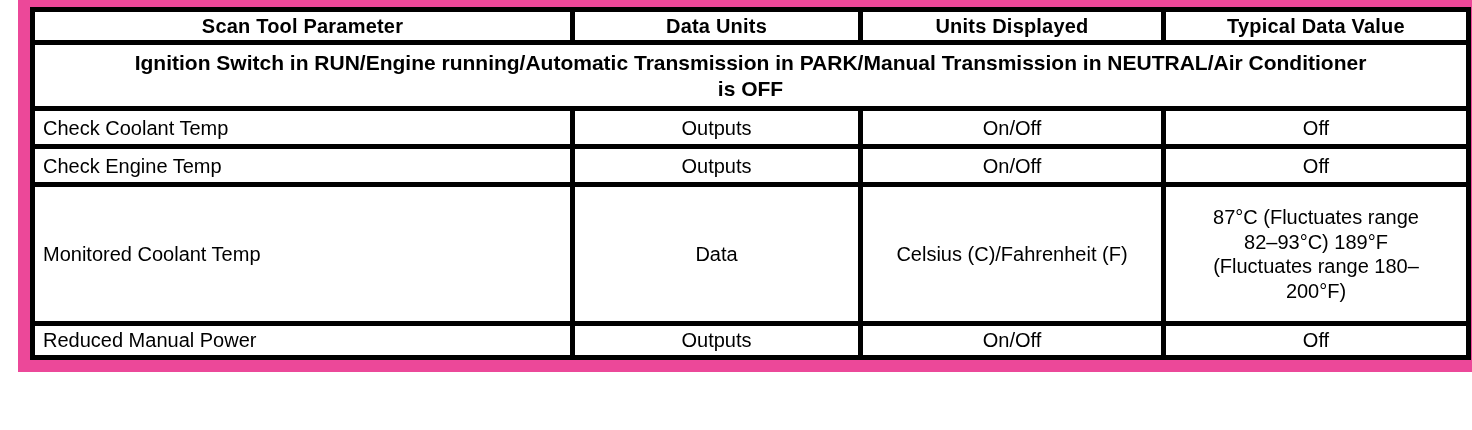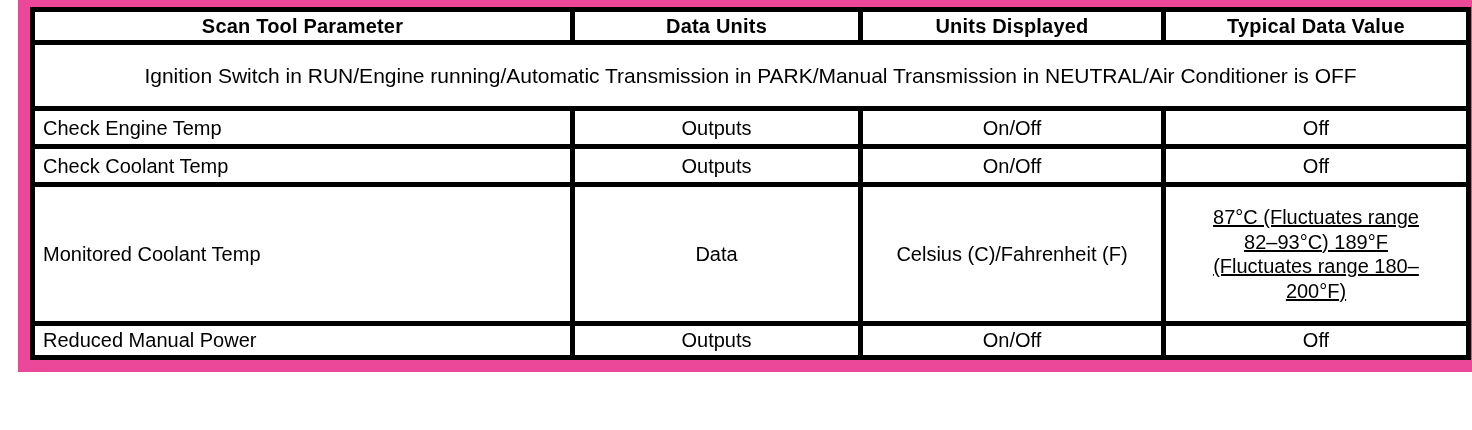--- a/index.html
+++ b/index.html
@@ -46,21 +46,21 @@
   col.c-value { width: 305px; }
 
   tr.header-row th {
     font-weight: bold;
     text-align: center;
     height: 33px;
     font-size: 20px;
     letter-spacing: 0.2px;
   }
   tr.condition-row td {
-    font-weight: normal;
+    font-weight: bold;
     text-align: center;
     height: 66px;
     font-size: 21px;
   }
   tr.condition-row .condition-text {
     max-width: 1240px;
     margin: 0 auto;
   }
   tr.data-row td { height: 38px; }
   tr.data-row.tall td { height: 126px; }
@@ -75,21 +75,20 @@
   td.cell-value {
     text-align: center;
   }
   td.cell-units {
     padding-left: 2px;
     padding-right: 2px;
   }
   .value-wrap {
     max-width: 232px;
     margin: 16px auto;
-    text-decoration: underline;
   }
 </style>
 </head>
 <body>
 
 <div class="page">
   <table class="scan-table">
     <colgroup>
       <col class="c-param">
       <col class="c-datalist">
@@ -102,27 +101,27 @@
         <th>Data Units</th>
         <th>Units Displayed</th>
         <th>Typical Data Value</th>
       </tr>
       <tr class="condition-row">
         <td colspan="4">
           <div class="condition-text">Ignition Switch in RUN/Engine running/Automatic Transmission in PARK/Manual Transmission in NEUTRAL/Air Conditioner is OFF</div>
         </td>
       </tr>
       <tr class="data-row">
-        <td class="cell-param">Check Engine Temp</td>
+        <td class="cell-param">Check Coolant Temp</td>
         <td class="cell-datalist">Outputs</td>
         <td class="cell-units">On/Off</td>
         <td class="cell-value">Off</td>
       </tr>
       <tr class="data-row">
-        <td class="cell-param">Check Coolant Temp</td>
+        <td class="cell-param">Check Engine Temp</td>
         <td class="cell-datalist">Outputs</td>
         <td class="cell-units">On/Off</td>
         <td class="cell-value">Off</td>
       </tr>
       <tr class="data-row tall">
         <td class="cell-param">Monitored Coolant Temp</td>
         <td class="cell-datalist">Data</td>
         <td class="cell-units">Celsius (C)/Fahrenheit (F)</td>
         <td class="cell-value">
           <div class="value-wrap">87°C (Fluctuates range 82–93°C) 189°F (Fluctuates range 180–200°F)</div>

